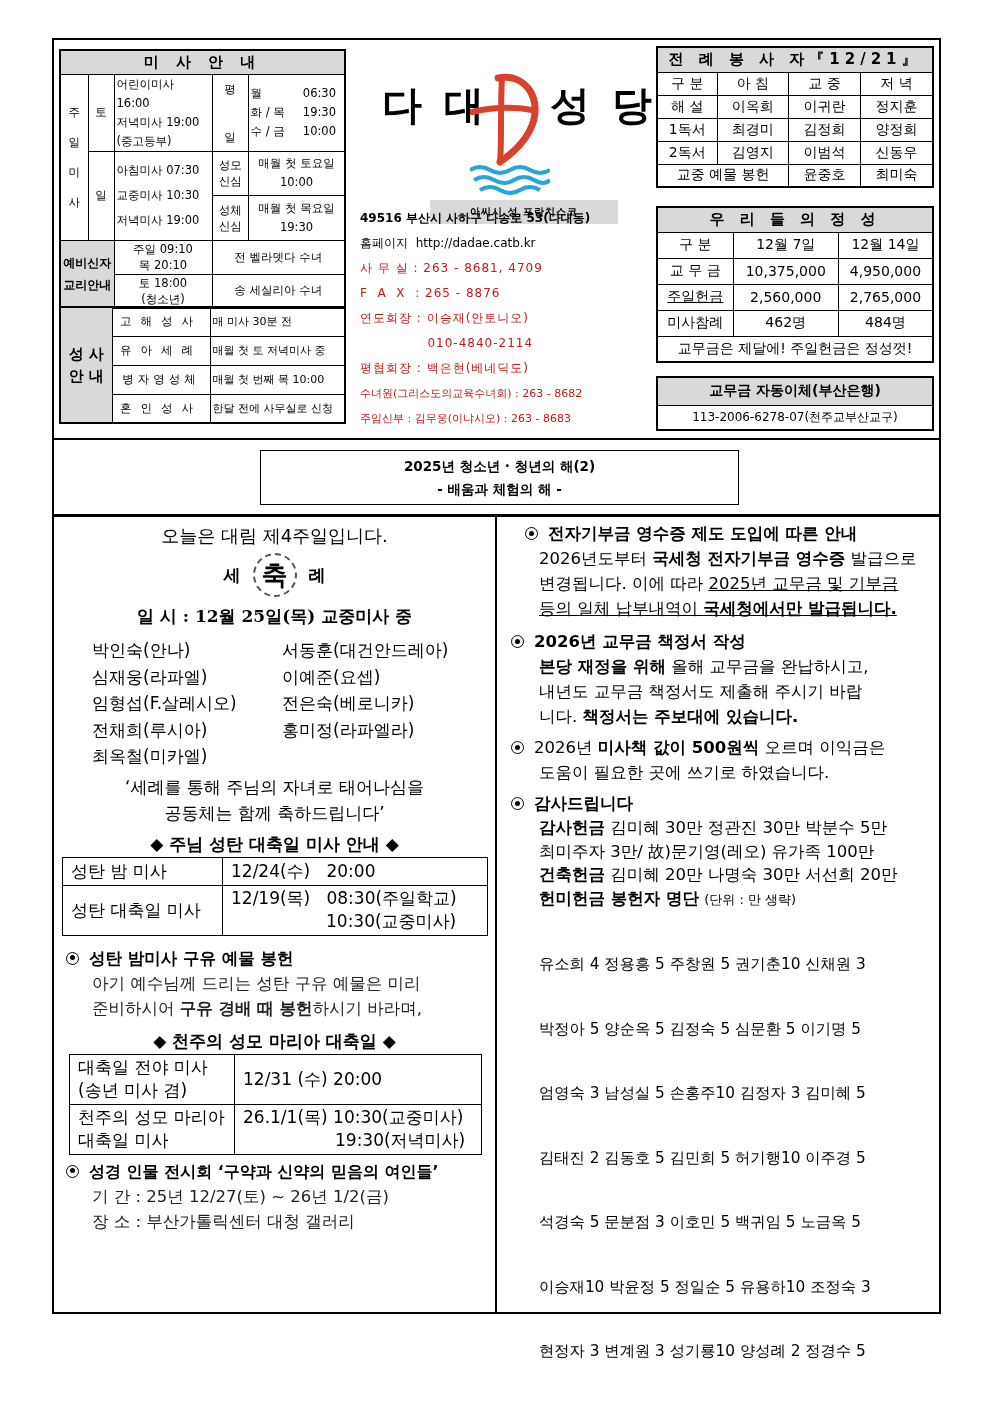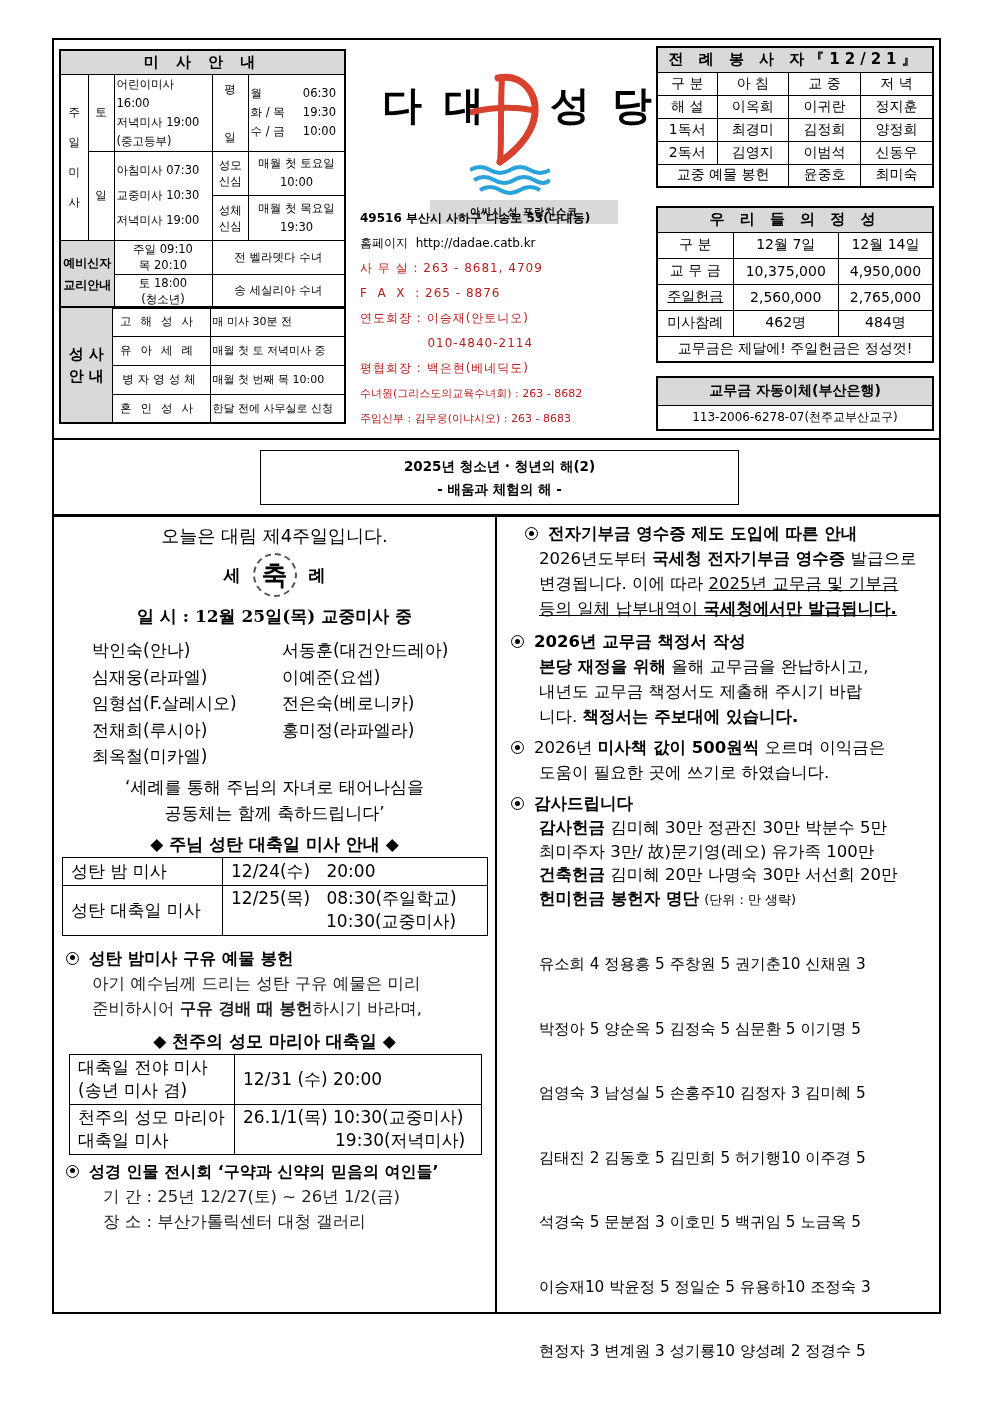--- a/index.html
+++ b/index.html
@@ -295,21 +295,21 @@
   <div class="center sect" style="margin-top:6px;font-size:17px;">◆ 주님 성탄 대축일 미사 안내 ◆</div>
   <table class="xtbl" style="margin-left:8px;width:426px;">
    <tbody>
           <tr>
             <td style="width:160px;height:28px;">성탄 밤 미사</td>
        <td><span>12/24(수)</span>&nbsp;&nbsp; <span>20:00</span></td>
           </tr>
    <tr>
             <td style="height:50px;">성탄 대축일 미사</td>
        <td style="line-height:23px;">
-              <div><span>12/25(목)</span>&nbsp;&nbsp; <span>08:30(주일학교)</span></div>
+              <div><span>12/19(목)</span>&nbsp;&nbsp; <span>08:30(주일학교)</span></div>
               <div style="padding-left:95px;">10:30(교중미사)</div>
             </td>
           </tr>
   </tbody>
       </table>
   <div class="sect" style="margin-top:10px;padding-left:12px;"><span class="circle"></span><span>성탄 밤미사 구유 예물 봉헌</span></div>
   <div class="body" style="padding-left:38px;color:#222;">
     <div>아기 예수님께 드리는 성탄 구유 예물은 미리</div>
     <div><span>준비하시어 </span><b>구유 경배 때 봉헌</b><span>하시기 바라며,</span></div>
   </div>
@@ -329,21 +329,21 @@
               <div>대축일 미사</div>
             </td>
        <td>
               <div>26.1/1(목) 10:30(교중미사)</div>
               <div style="padding-left:92px;">19:30(저녁미사)</div>
             </td>
           </tr>
   </tbody>
       </table>
   <div class="sect" style="margin-top:4px;padding-left:12px;font-size:16px;"><span class="circle"></span><span>성경 인물 전시회 ‘구약과 신약의 믿음의 여인들’</span></div>
-  <div class="body" style="padding-left:49px;color:#222;">
+  <div class="body" style="padding-left:38px;color:#222;">
     <div>기 간 : 25년 12/27(토) ~ 26년 1/2(금)</div>
     <div>장 소 : 부산가톨릭센터 대청 갤러리</div>
   </div>
  </div>
 
  <div class="colR">
   <div class="sect" style="margin-top:4px;padding-left:28px;"><span class="circle"></span><span>전자기부금 영수증 제도 도입에 따른 안내</span></div>
   <div class="body" style="padding-left:42px;">
     <div><span>2026년도부터 </span><b>국세청 전자기부금 영수증</b><span> 발급으로</span></div>
     <div><span>변경됩니다. 이에 따라 </span><u>2025년 교무금 및 기부금</u></div>

